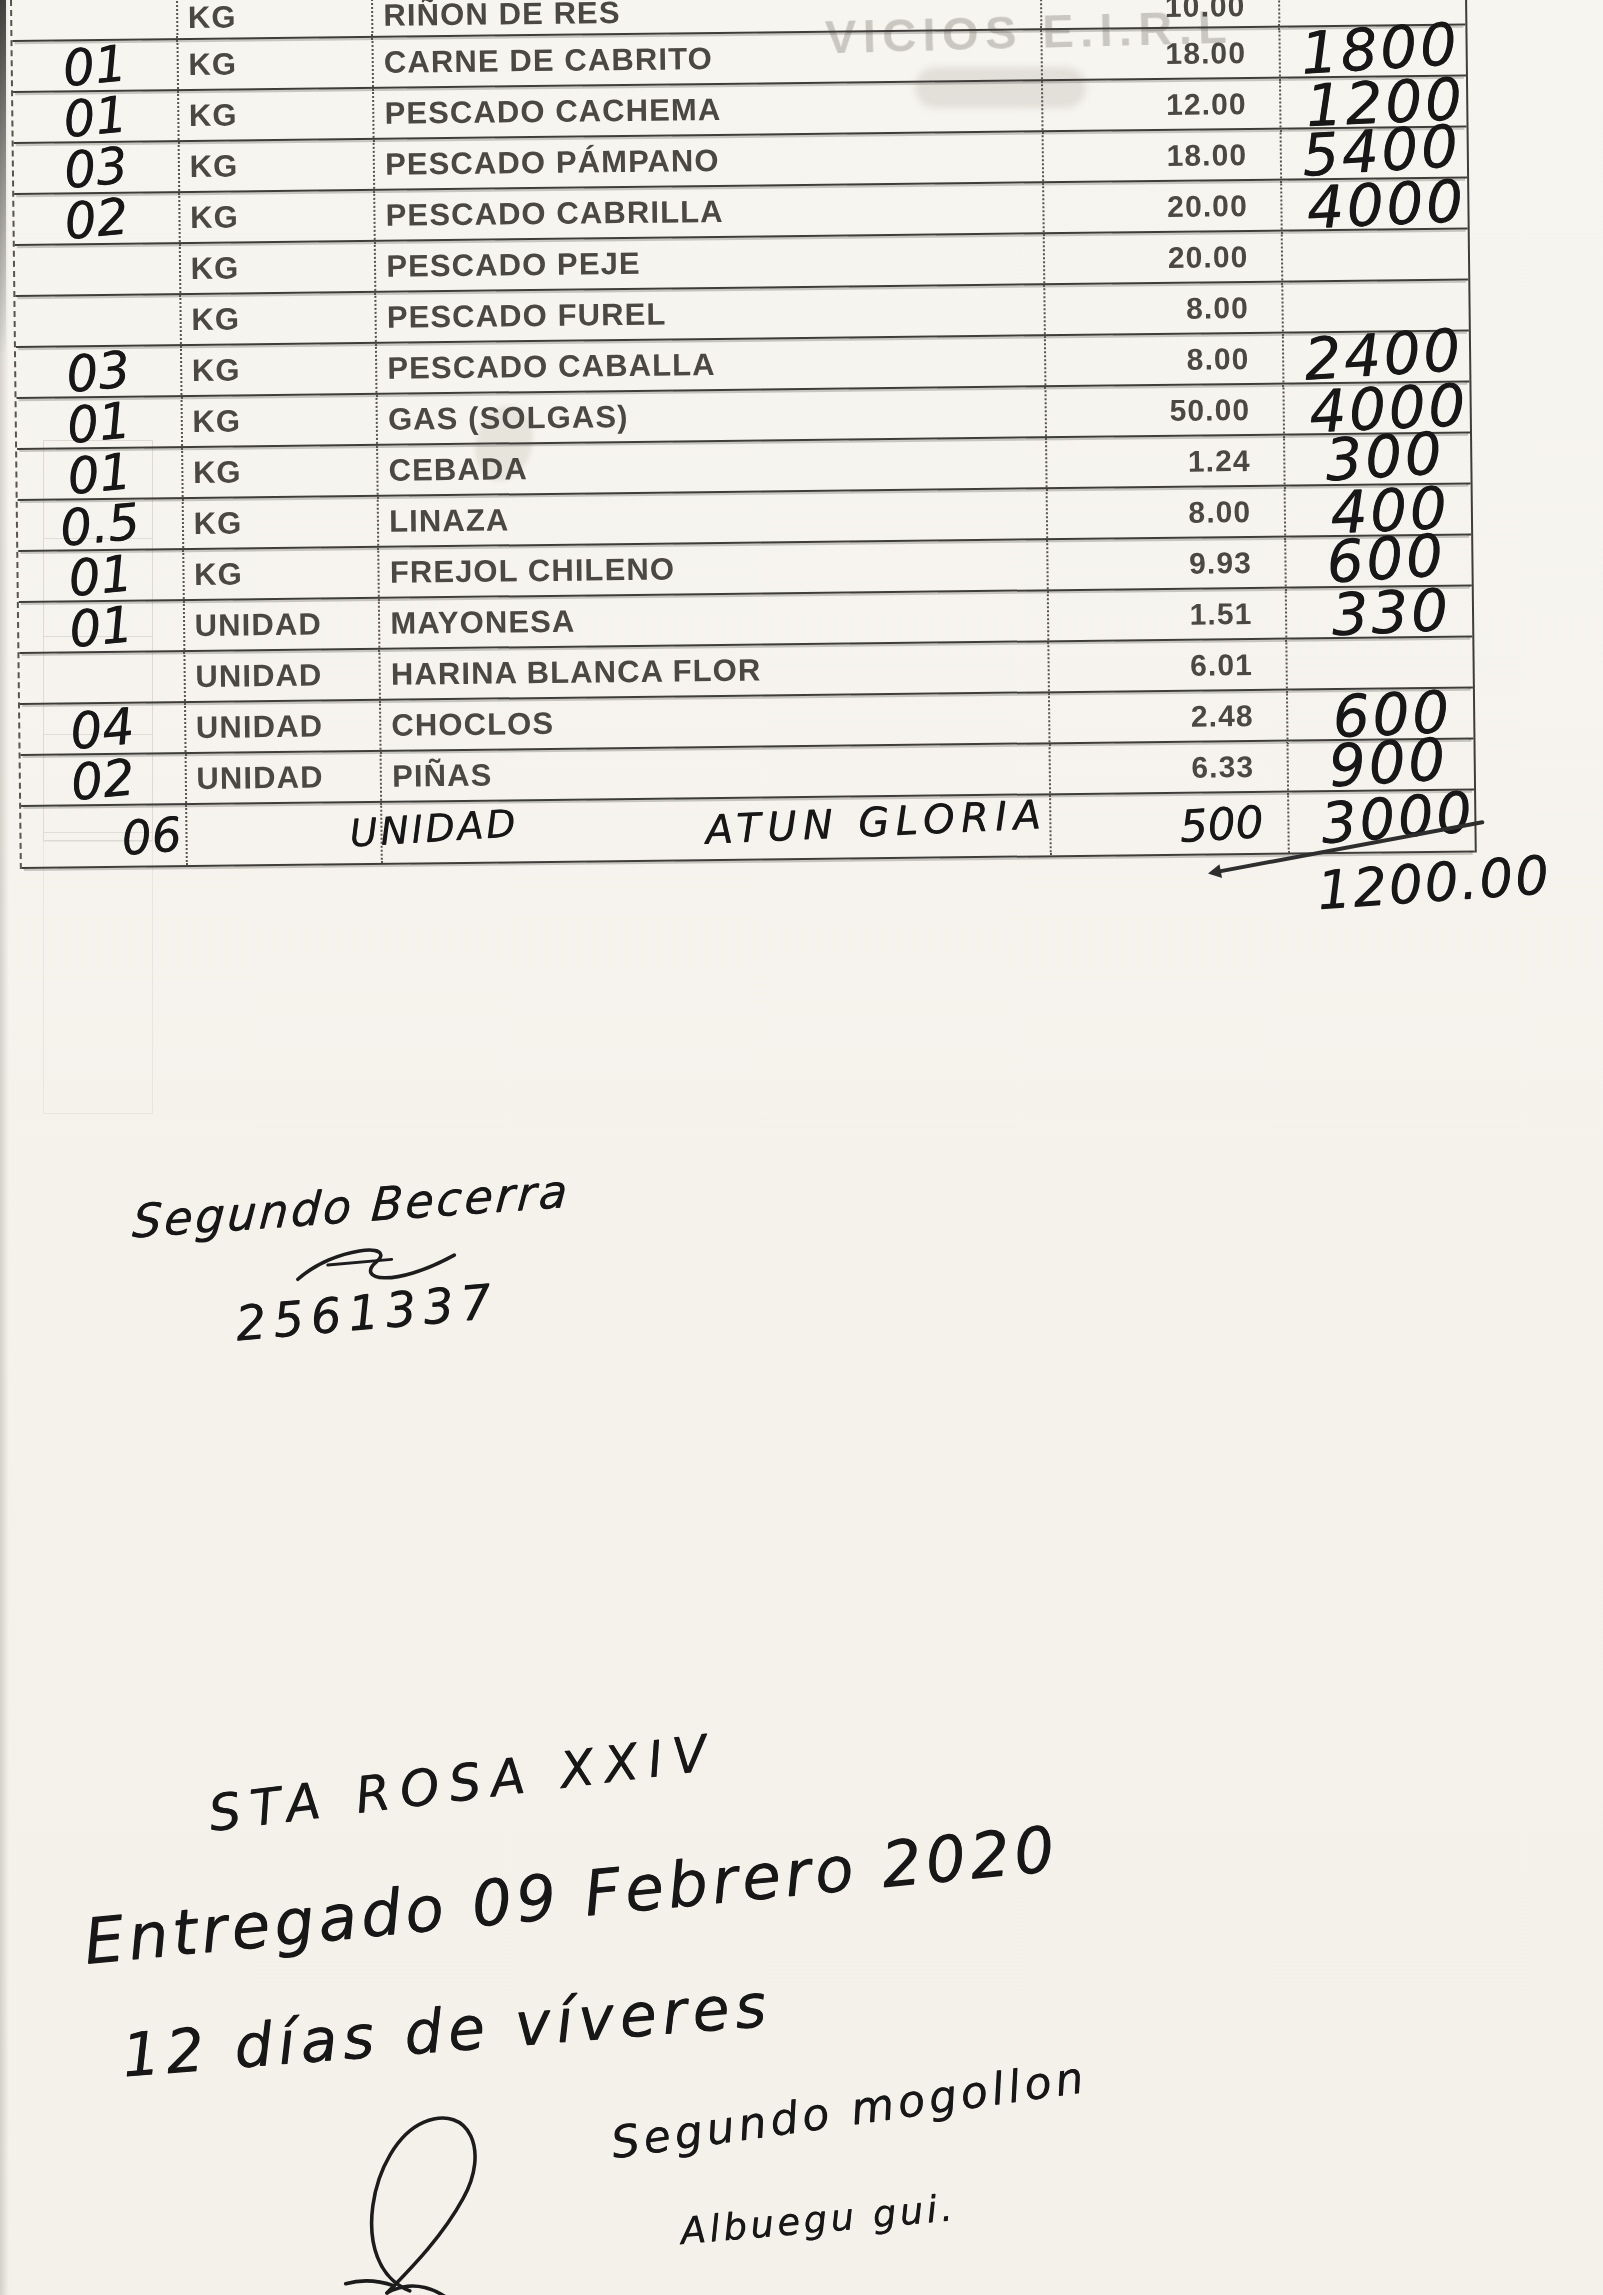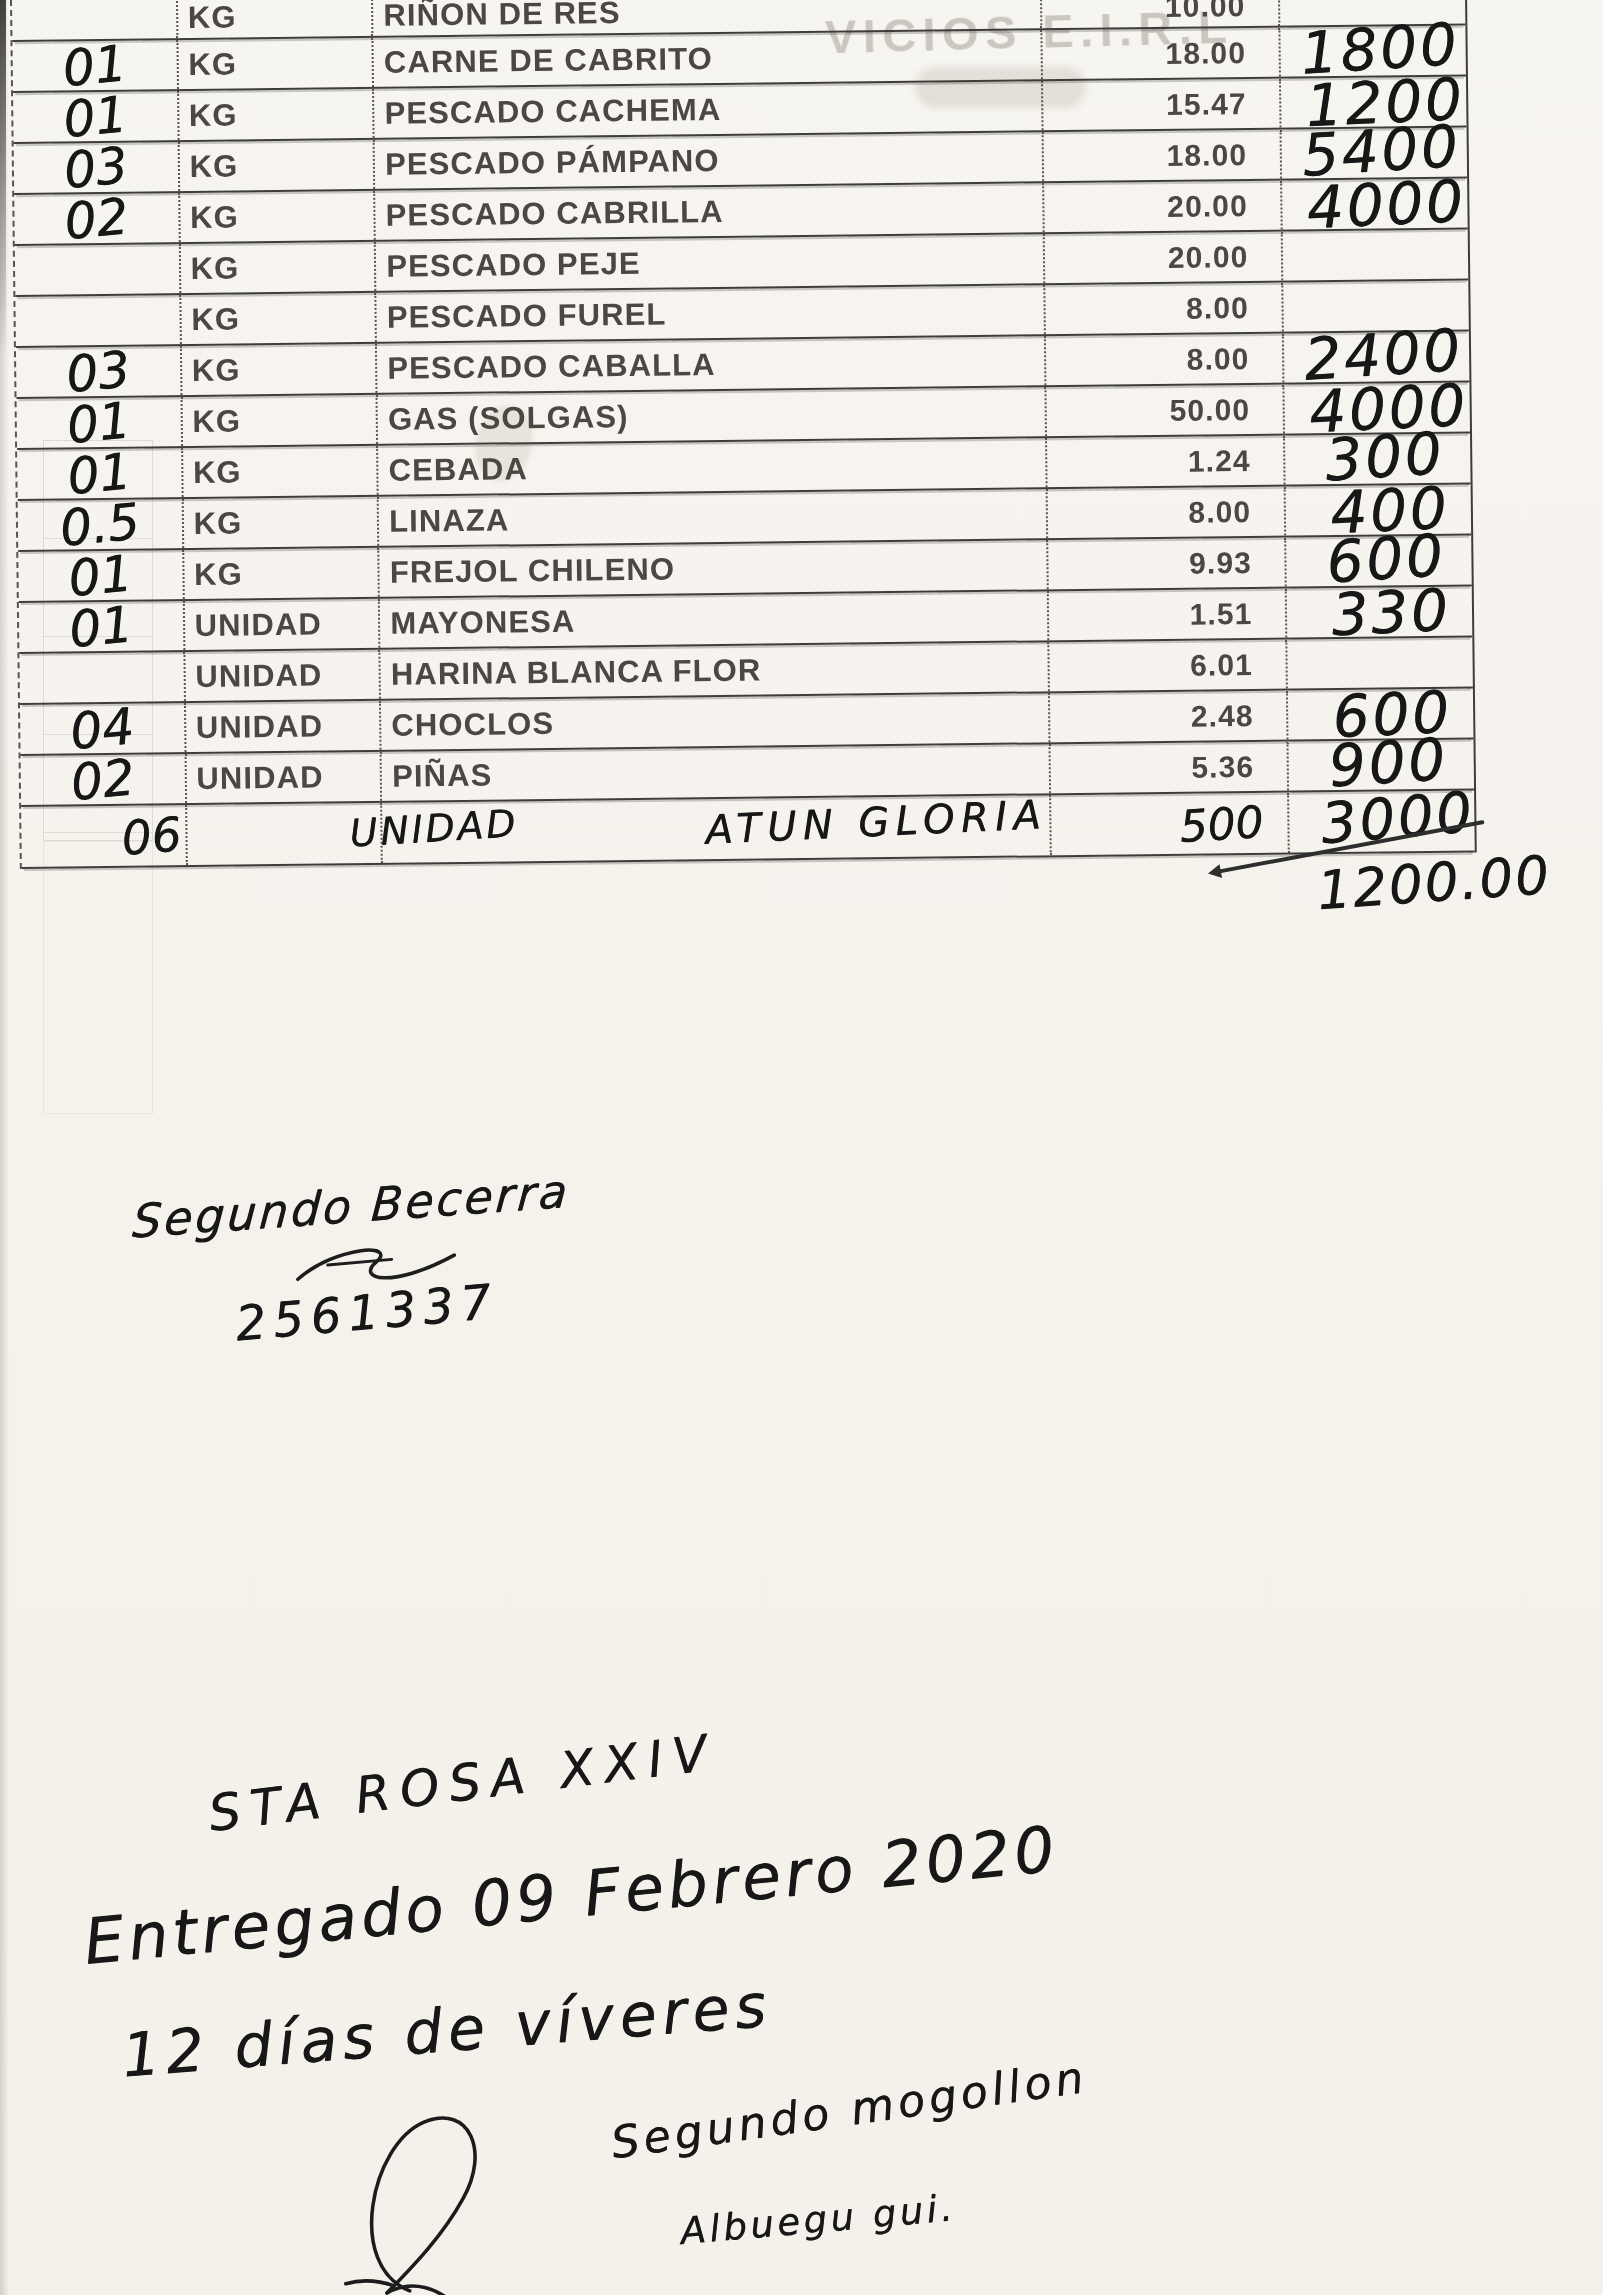--- a/index.html
+++ b/index.html
@@ -127,21 +127,21 @@
       <div class="cell c-qty">
         <span class="hw hw-qty">01</span>
       </div>
       <div class="cell c-unit">
         <span class="pt">KG</span>
       </div>
       <div class="cell c-name">
         <span class="pt">PESCADO CACHEMA</span>
       </div>
       <div class="cell c-price">
-        <span class="pt">15.47</span>
+        <span class="pt">12.00</span>
       </div>
       <div class="cell c-total">
         <span class="hw hw-total">1200</span>
       </div>
     </div>
     <div class="row">
       <div class="cell c-qty">
         <span class="hw hw-qty">03</span>
       </div>
       <div class="cell c-unit">
@@ -336,21 +336,21 @@
       <div class="cell c-qty">
         <span class="hw hw-qty">02</span>
       </div>
       <div class="cell c-unit">
         <span class="pt">UNIDAD</span>
       </div>
       <div class="cell c-name">
         <span class="pt">PIÑAS</span>
       </div>
       <div class="cell c-price">
-        <span class="pt">5.36</span>
+        <span class="pt">6.33</span>
       </div>
       <div class="cell c-total">
         <span class="hw hw-total">900</span>
       </div>
     </div>
     <div class="row last">
       <div class="cell c-qty">
         <span class="hw hw-qty">06</span>
       </div>
       <div class="cell c-unit">

